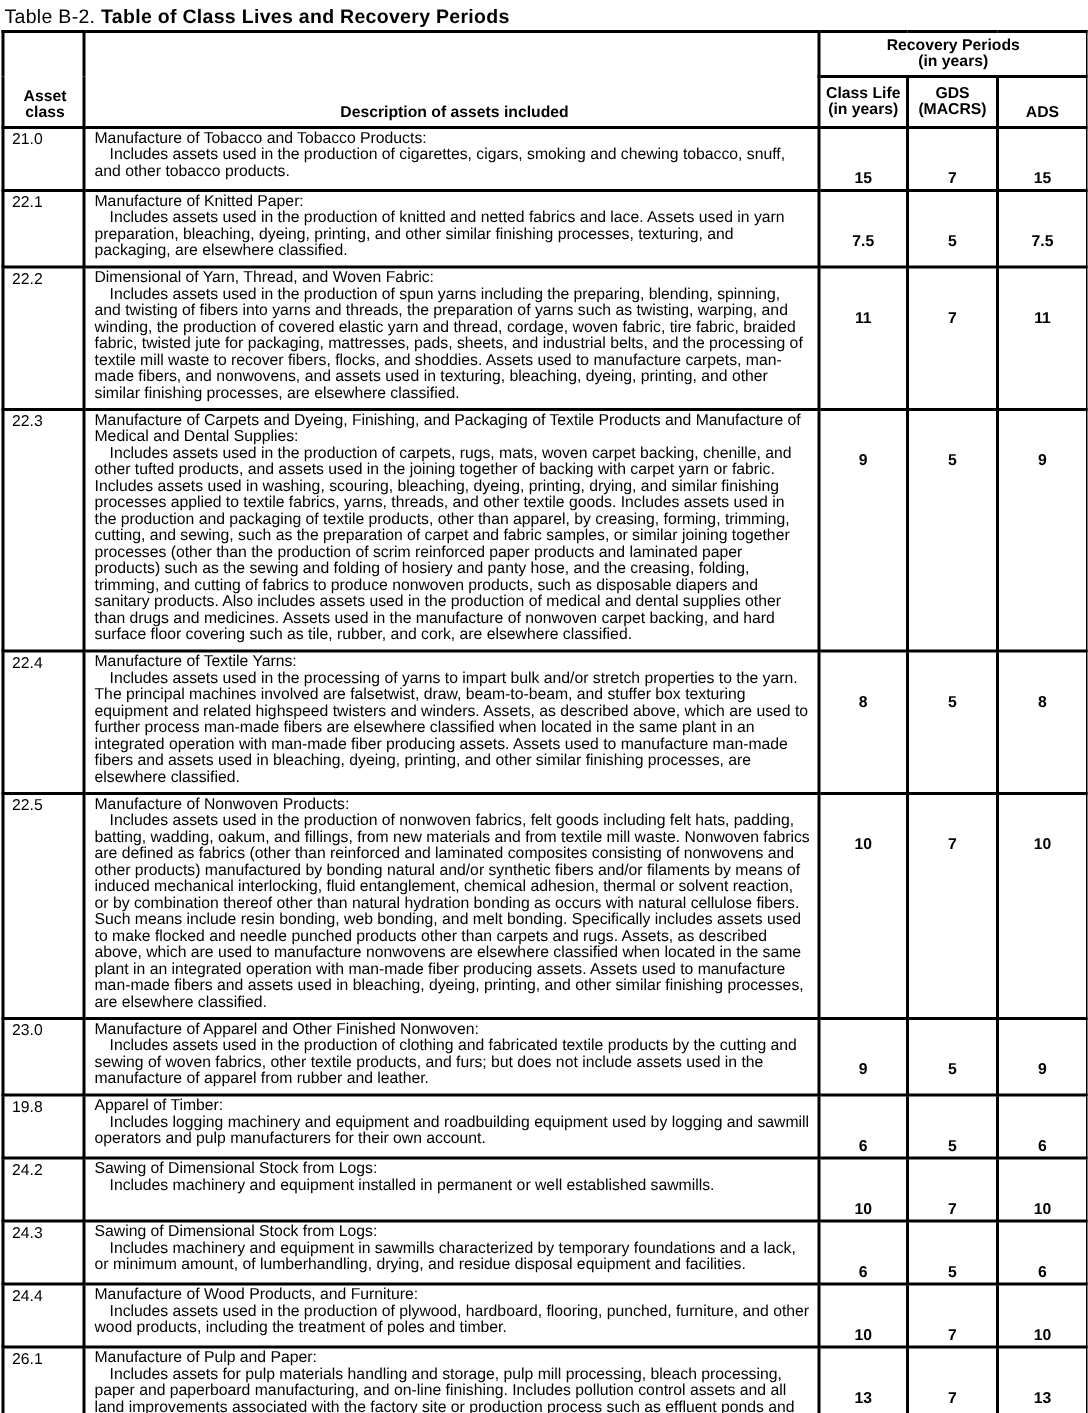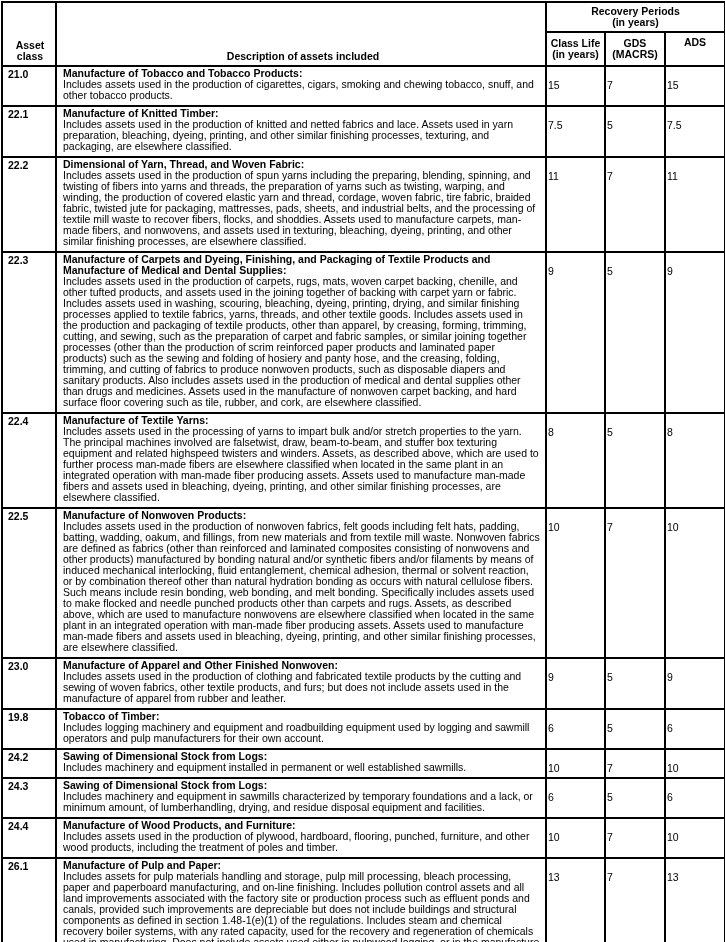--- a/index.html
+++ b/index.html
@@ -52,44 +52,49 @@
     padding: 3px 10px;
   }
   th.h-sub {
     text-align: center;
     vertical-align: middle;
     padding: 2px 1px;
     height: 34px;
   }
   th.h-ads {
     vertical-align: bottom;
-    padding-bottom: 17px;
+    padding-bottom: 3px;
   }
 
   
   td.c-asset {
-    font-weight: bold;
+    font-weight: normal;
     padding: 2px 2px 2px 5px;
     border-radius: 20px;
   }
   td.c-desc {
     padding: 1px 5px 4px 6px;
   }
-  td.c-desc .heading { font-weight: bold; }
-  td.c-desc .body    { font-weight: normal; }
+  td.c-desc .heading { font-weight: normal; }
+  td.c-desc .body    { font-weight: normal; margin-left: 10px; }
   td.c-val {
-    padding-top: 13px;
-    font-weight: normal;
+    text-align: center;
+    padding-top: 28px;
+    font-weight: bold;
   }
 </style>
 </head>
 <body>
 
 <div class="page">
 
+  <div class="doc-title">
+    <span class="prefix">Table B-2.</span>
+    <span class="main">Table of Class Lives and Recovery Periods</span>
+  </div>
 
   <table class="class-lives">
     <colgroup>
       <col style="width:54px">
       <col style="width:490px">
       <col style="width:59px">
       <col style="width:60px">
       <col style="width:60px">
     </colgroup>
     <thead>
@@ -122,21 +127,21 @@
           <span class="body">Includes assets used in the production of cigarettes, cigars, smoking and chewing tobacco, snuff, and other tobacco products.</span>
         </td>
         <td class="c-val">15</td>
         <td class="c-val">7</td>
         <td class="c-val">15</td>
       </tr>
 
       <tr>
         <td class="c-asset">22.1</td>
         <td class="c-desc">
-          <span class="heading">Manufacture of Knitted Timber:</span><br>
+          <span class="heading">Manufacture of Knitted Paper:</span><br>
           <span class="body">Includes assets used in the production of knitted and netted fabrics and lace. Assets used in yarn preparation, bleaching, dyeing, printing, and other similar finishing processes, texturing, and packaging, are elsewhere classified.</span>
         </td>
         <td class="c-val">7.5</td>
         <td class="c-val">5</td>
         <td class="c-val">7.5</td>
       </tr>
 
       <tr>
         <td class="c-asset">22.2</td>
         <td class="c-desc">
@@ -188,21 +193,21 @@
           <span class="body">Includes assets used in the production of clothing and fabricated textile products by the cutting and sewing of woven fabrics, other textile products, and furs; but does not include assets used in the manufacture of apparel from rubber and leather.</span>
         </td>
         <td class="c-val">9</td>
         <td class="c-val">5</td>
         <td class="c-val">9</td>
       </tr>
 
       <tr>
         <td class="c-asset">19.8</td>
         <td class="c-desc">
-          <span class="heading">Tobacco of Timber:</span><br>
+          <span class="heading">Apparel of Timber:</span><br>
           <span class="body">Includes logging machinery and equipment and roadbuilding equipment used by logging and sawmill operators and pulp manufacturers for their own account.</span>
         </td>
         <td class="c-val">6</td>
         <td class="c-val">5</td>
         <td class="c-val">6</td>
       </tr>
 
       <tr>
         <td class="c-asset">24.2</td>
         <td class="c-desc">

